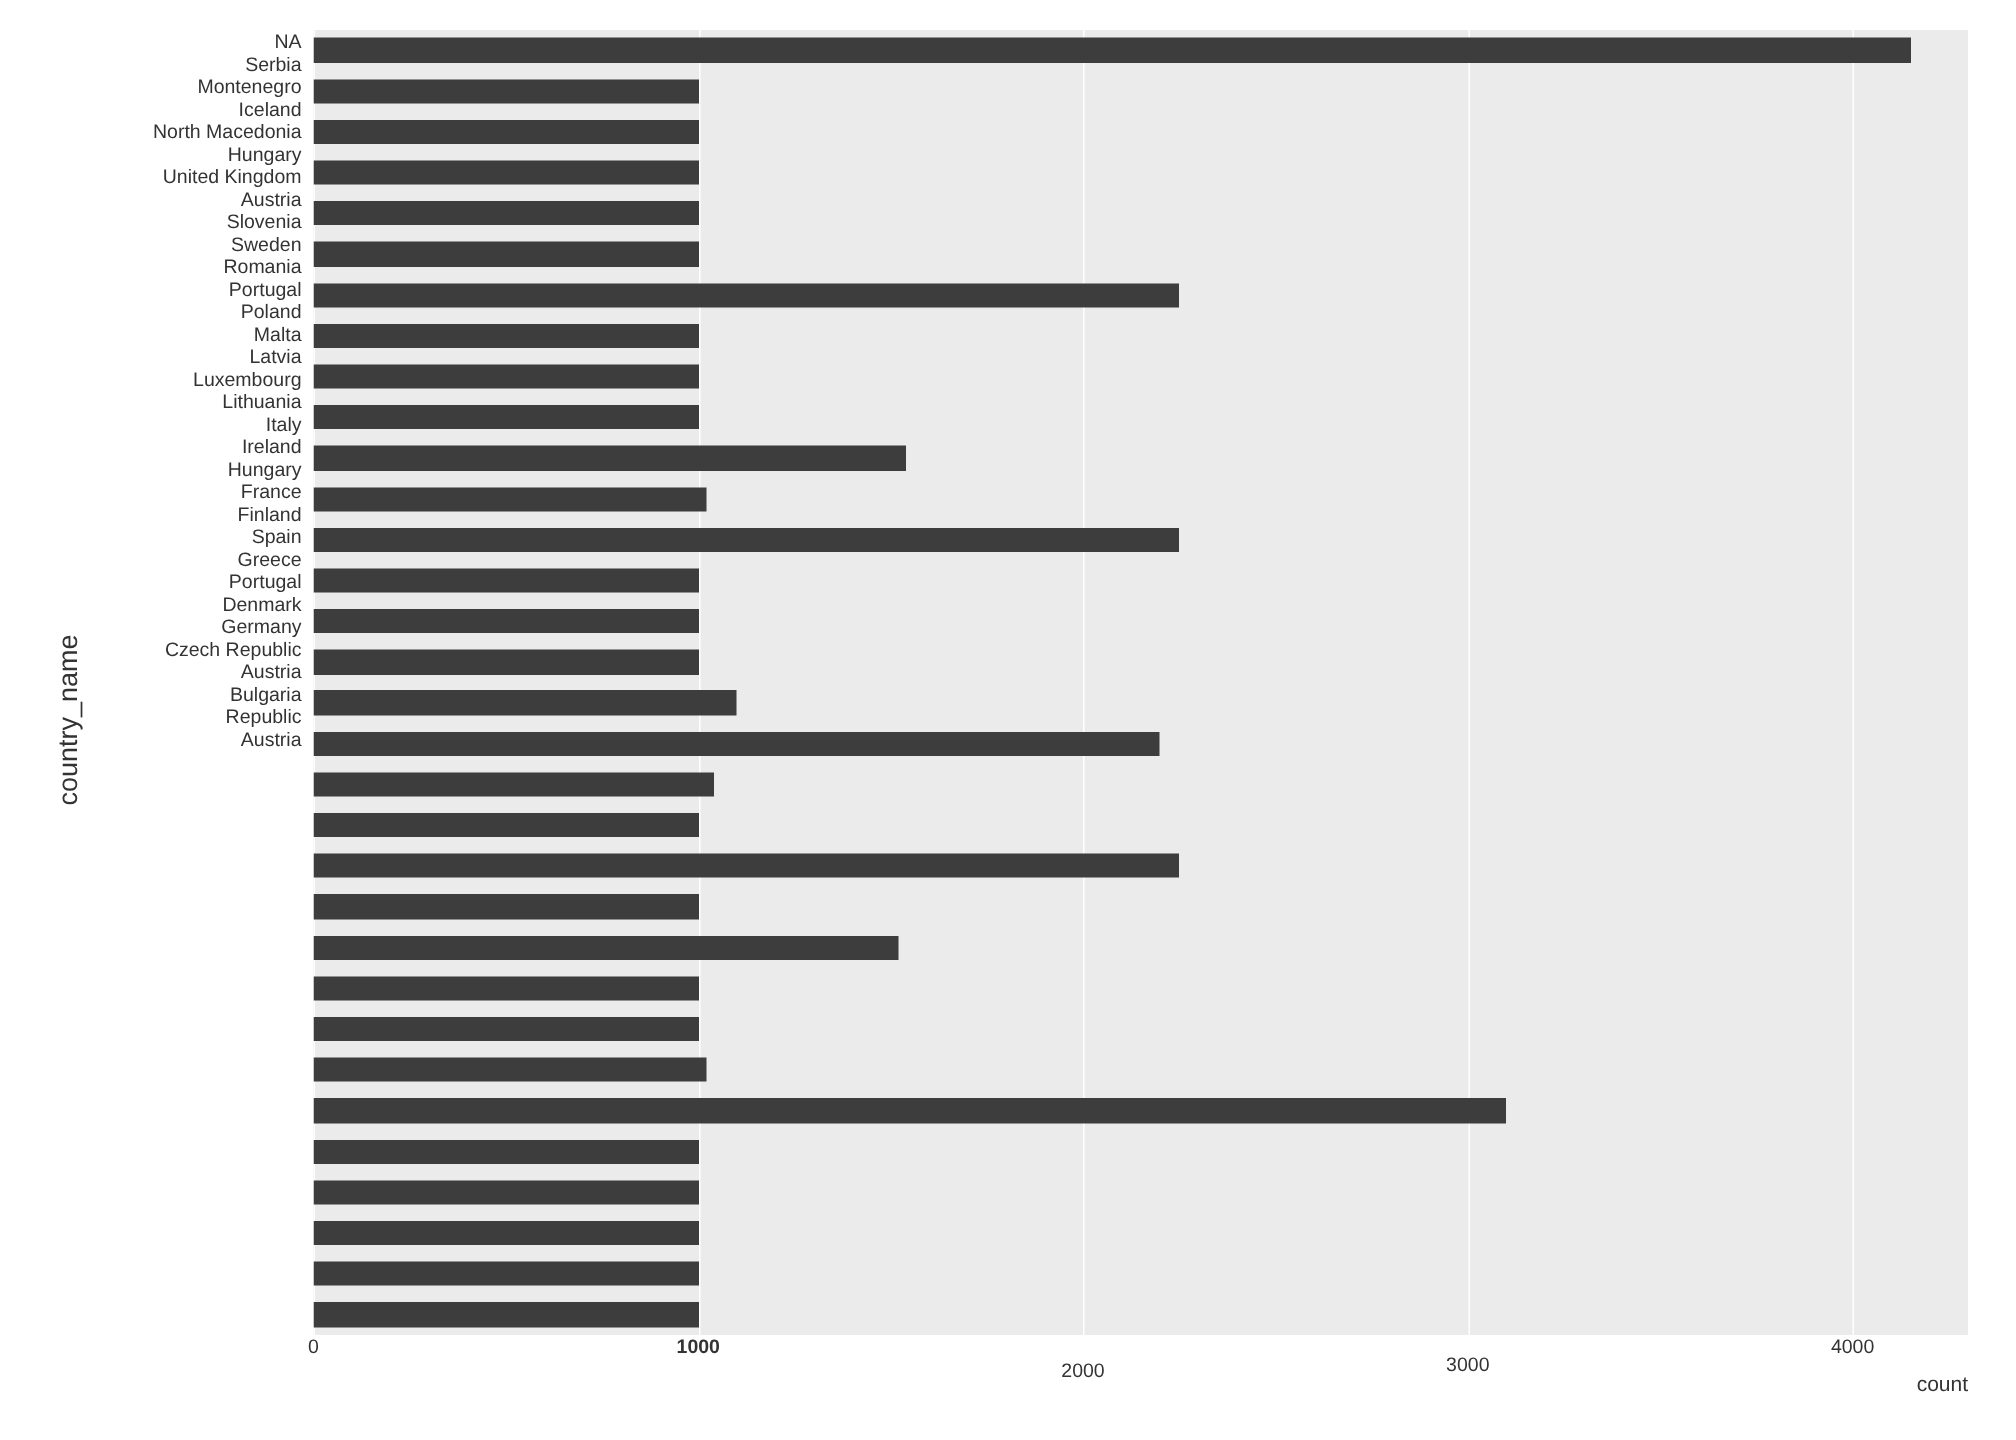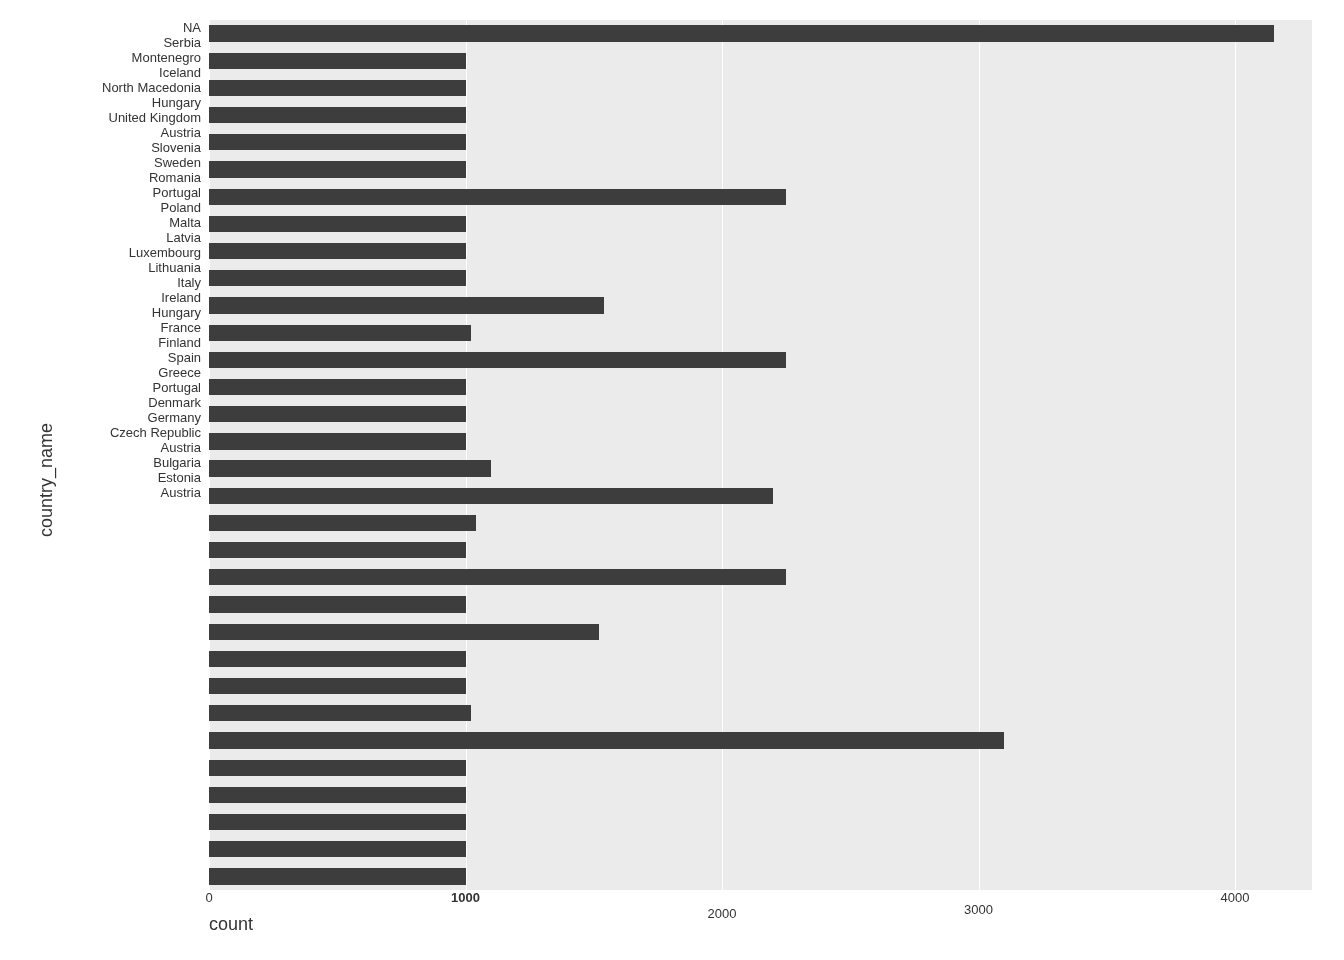--- a/index.html
+++ b/index.html
@@ -114,22 +114,22 @@
       position: relative;
     }
     .x-tick-label {
       position: absolute;
       font-size: 13px;
       color: #333;
       transform: translateX(-50%);
       white-space: nowrap;
     }
     .x-axis-label {
-      text-align: left;
-      font-size: 18px;
+      text-align: right;
+      font-size: 14px;
       color: #333;
       margin-top: 4px;
     }
   </style>
 </head>
 <body>
 
 <div class="chart-container">
   <div class="chart-wrapper">
     <div class="y-axis-label">country_name</div>
@@ -160,21 +160,21 @@
             <div class="y-tick-label">France</div>
             <div class="y-tick-label">Finland</div>
             <div class="y-tick-label">Spain</div>
             <div class="y-tick-label">Greece</div>
             <div class="y-tick-label">Portugal</div>
             <div class="y-tick-label">Denmark</div>
             <div class="y-tick-label">Germany</div>
             <div class="y-tick-label">Czech Republic</div>
             <div class="y-tick-label">Austria</div>
             <div class="y-tick-label">Bulgaria</div>
-            <div class="y-tick-label">Estonia</div>
+            <div class="y-tick-label">Republic</div>
             <div class="y-tick-label">Austria</div>
           </div>
         <div class="plot-and-xaxis">
           <div class="plot-area" id="plot-area">
 
           <div class="grid-line" style="left: 0%;"></div>
               <div class="grid-line" style="left: 23.2558%;"></div>
               <div class="grid-line" style="left: 46.5116%;"></div>
               <div class="grid-line" style="left: 69.7674%;"></div>
               <div class="grid-line" style="left: 93.0233%;"></div>

